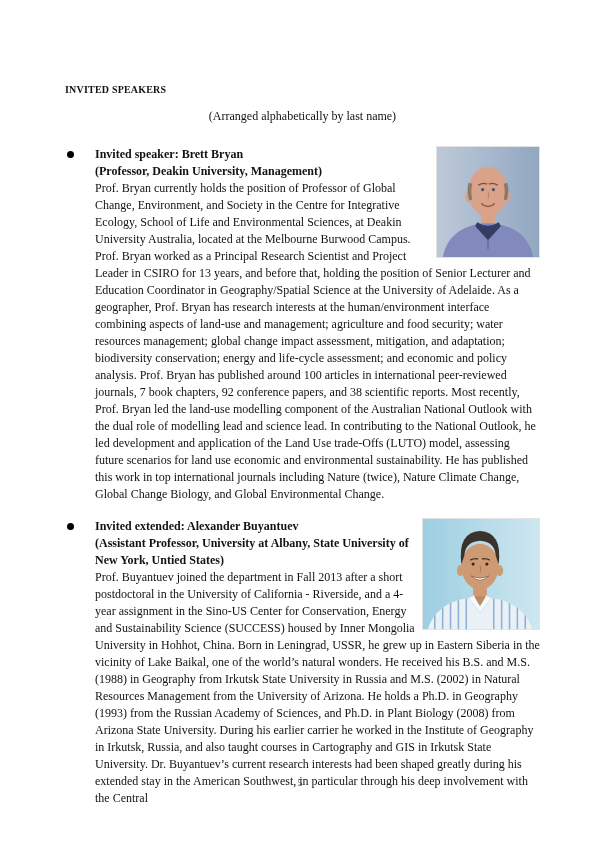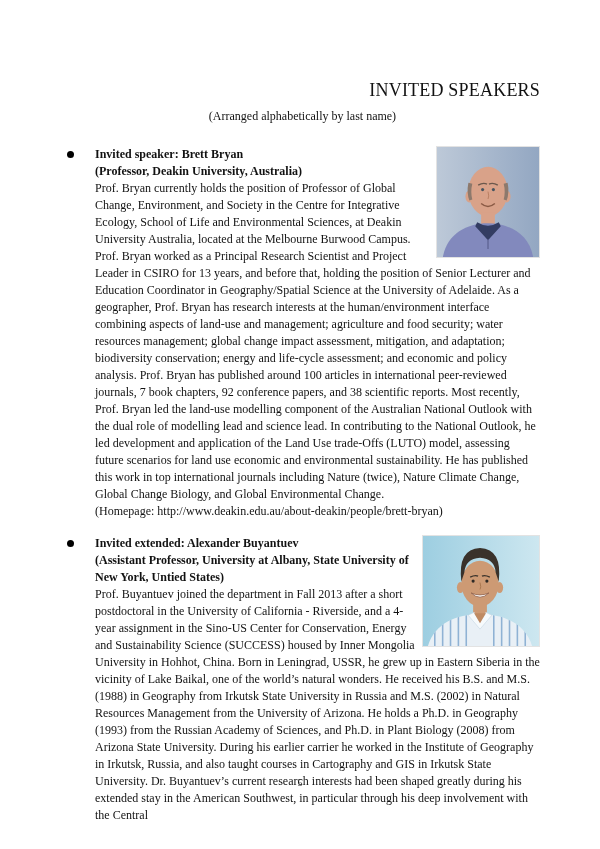--- a/index.html
+++ b/index.html
@@ -8,22 +8,22 @@
     width:600px; height:849px;
     background:#ffffff;
     box-sizing:border-box;
     padding:82px 60px 0 65px;
     font-family:"Liberation Serif","DejaVu Serif",serif;
     font-size:12px; line-height:17px; color:#121212;
     overflow:hidden;
   }
   .title {
     margin:0 0 10px 0;
-    text-align:right;
-    font-size:18px; font-weight:normal; letter-spacing:0.2px;
+    text-align:left;
+    font-size:10px; font-weight:bold; letter-spacing:0.2px;
     line-height:16px;
   }
   .subtitle { margin:0 0 21px 0; text-align:center; }
   .speaker { position:relative; padding-left:30px; margin-bottom:15px; }
   .bullet {
     position:absolute; left:2px; top:5px;
     width:7px; height:7px; border-radius:50%; background:#000;
   }
   .speaker-header { font-weight:bold;font-family:Liberation Serif, serif; }
   .photo { float:right; border:1px solid #e3e3e3; box-sizing:border-box; background:#cfd8e2; }
@@ -62,23 +62,22 @@
       <circle cx="46.5" cy="43" r="1.6" fill="#46545f"></circle>
       <circle cx="57.5" cy="43" r="1.6" fill="#46545f"></circle>
       <path d="M52,45 q1.5,5 0,7.5" stroke="#b97f63" stroke-width="1" fill="none"></path>
       <path d="M45,57 q7,6 14,0" stroke="#8a5a44" stroke-width="1.5" fill="none"></path>
       <rect x="45" y="66" width="14" height="13" fill="#d9a289"></rect>
       <path d="M6,111 C10,88 30,77 52,77 C74,77 94,88 98,111 Z" fill="#8289bd"></path>
       <path d="M41,76 Q52,83 63,76 L65,80 L52,94 L39,80 Z" fill="#333c62"></path>
       <line x1="52" y1="93" x2="52" y2="103" stroke="#5a5f8f" stroke-width="1.2"></line>
     </svg>
     <div class="speaker-header">Invited speaker: Brett Bryan</div>
-    <div class="speaker-header">(Professor, Deakin University, Australia)</div>
+    <div class="speaker-header">(Professor, Deakin University, Management)</div>
     <div class="bio">Prof. Bryan currently holds the position of Professor of Global Change, Environment, and Society in the Centre for Integrative Ecology, School of Life and Environmental Sciences, at Deakin University Australia, located at the Melbourne Burwood Campus. Prof. Bryan worked as a Principal Research Scientist and Project Leader in CSIRO for 13 years, and before that, holding the position of Senior Lecturer and Education Coordinator in Geography/Spatial Science at the University of Adelaide. As a geographer, Prof. Bryan has research interests at the human/environment interface combining aspects of land-use and management; agriculture and food security; water resources management; global change impact assessment, mitigation, and adaptation; biodiversity conservation; energy and life-cycle assessment; and economic and policy analysis. Prof. Bryan has published around 100 articles in international peer-reviewed journals, 7 book chapters, 92 conference papers, and 38 scientific reports. Most recently, Prof. Bryan led the land-use modelling component of the Australian National Outlook with the dual role of modelling lead and science lead. In contributing to the National Outlook, he led development and application of the Land Use trade-Offs (LUTO) model, assessing future scenarios for land use economic and environmental sustainability. He has published this work in top international journals including Nature (twice), Nature Climate Change, Global Change Biology, and Global Environmental Change.</div>
-    <div class="bio">(Homepage: http://www.deakin.edu.au/about-deakin/people/brett-bryan)</div>
   </div>
 
   <div class="speaker">
     <span class="bullet"></span>
     <svg class="photo photo-2" viewBox="0 0 118 111" preserveAspectRatio="none" aria-hidden="true">
       <defs>
         <linearGradient id="bg2" x1="0" y1="0" x2="1" y2="0">
           <stop offset="0" stop-color="#9dcee1"></stop>
           <stop offset="1" stop-color="#cde7f0"></stop>
         </linearGradient>

